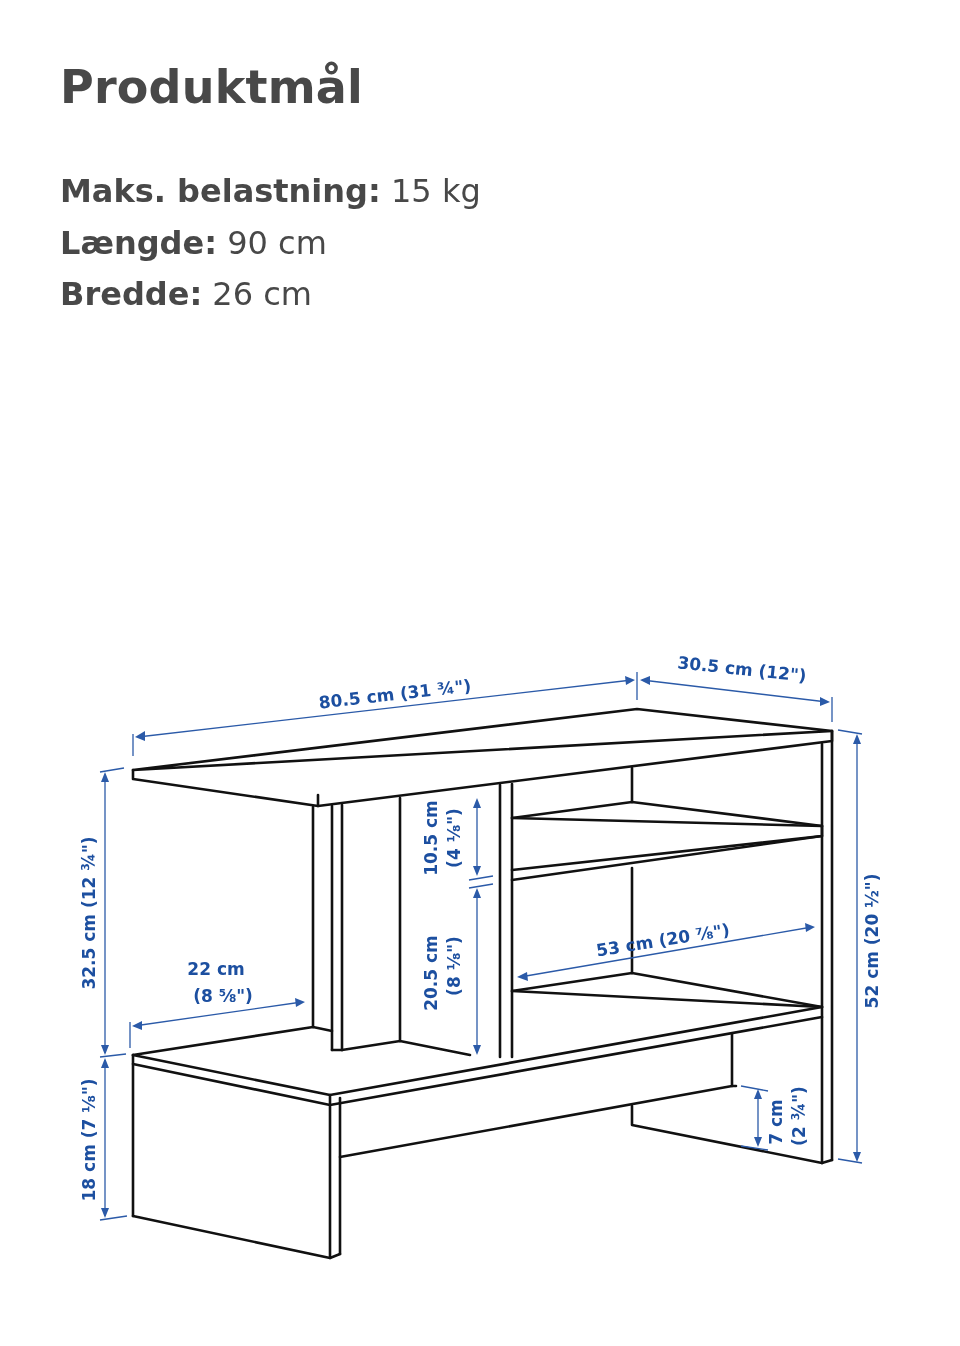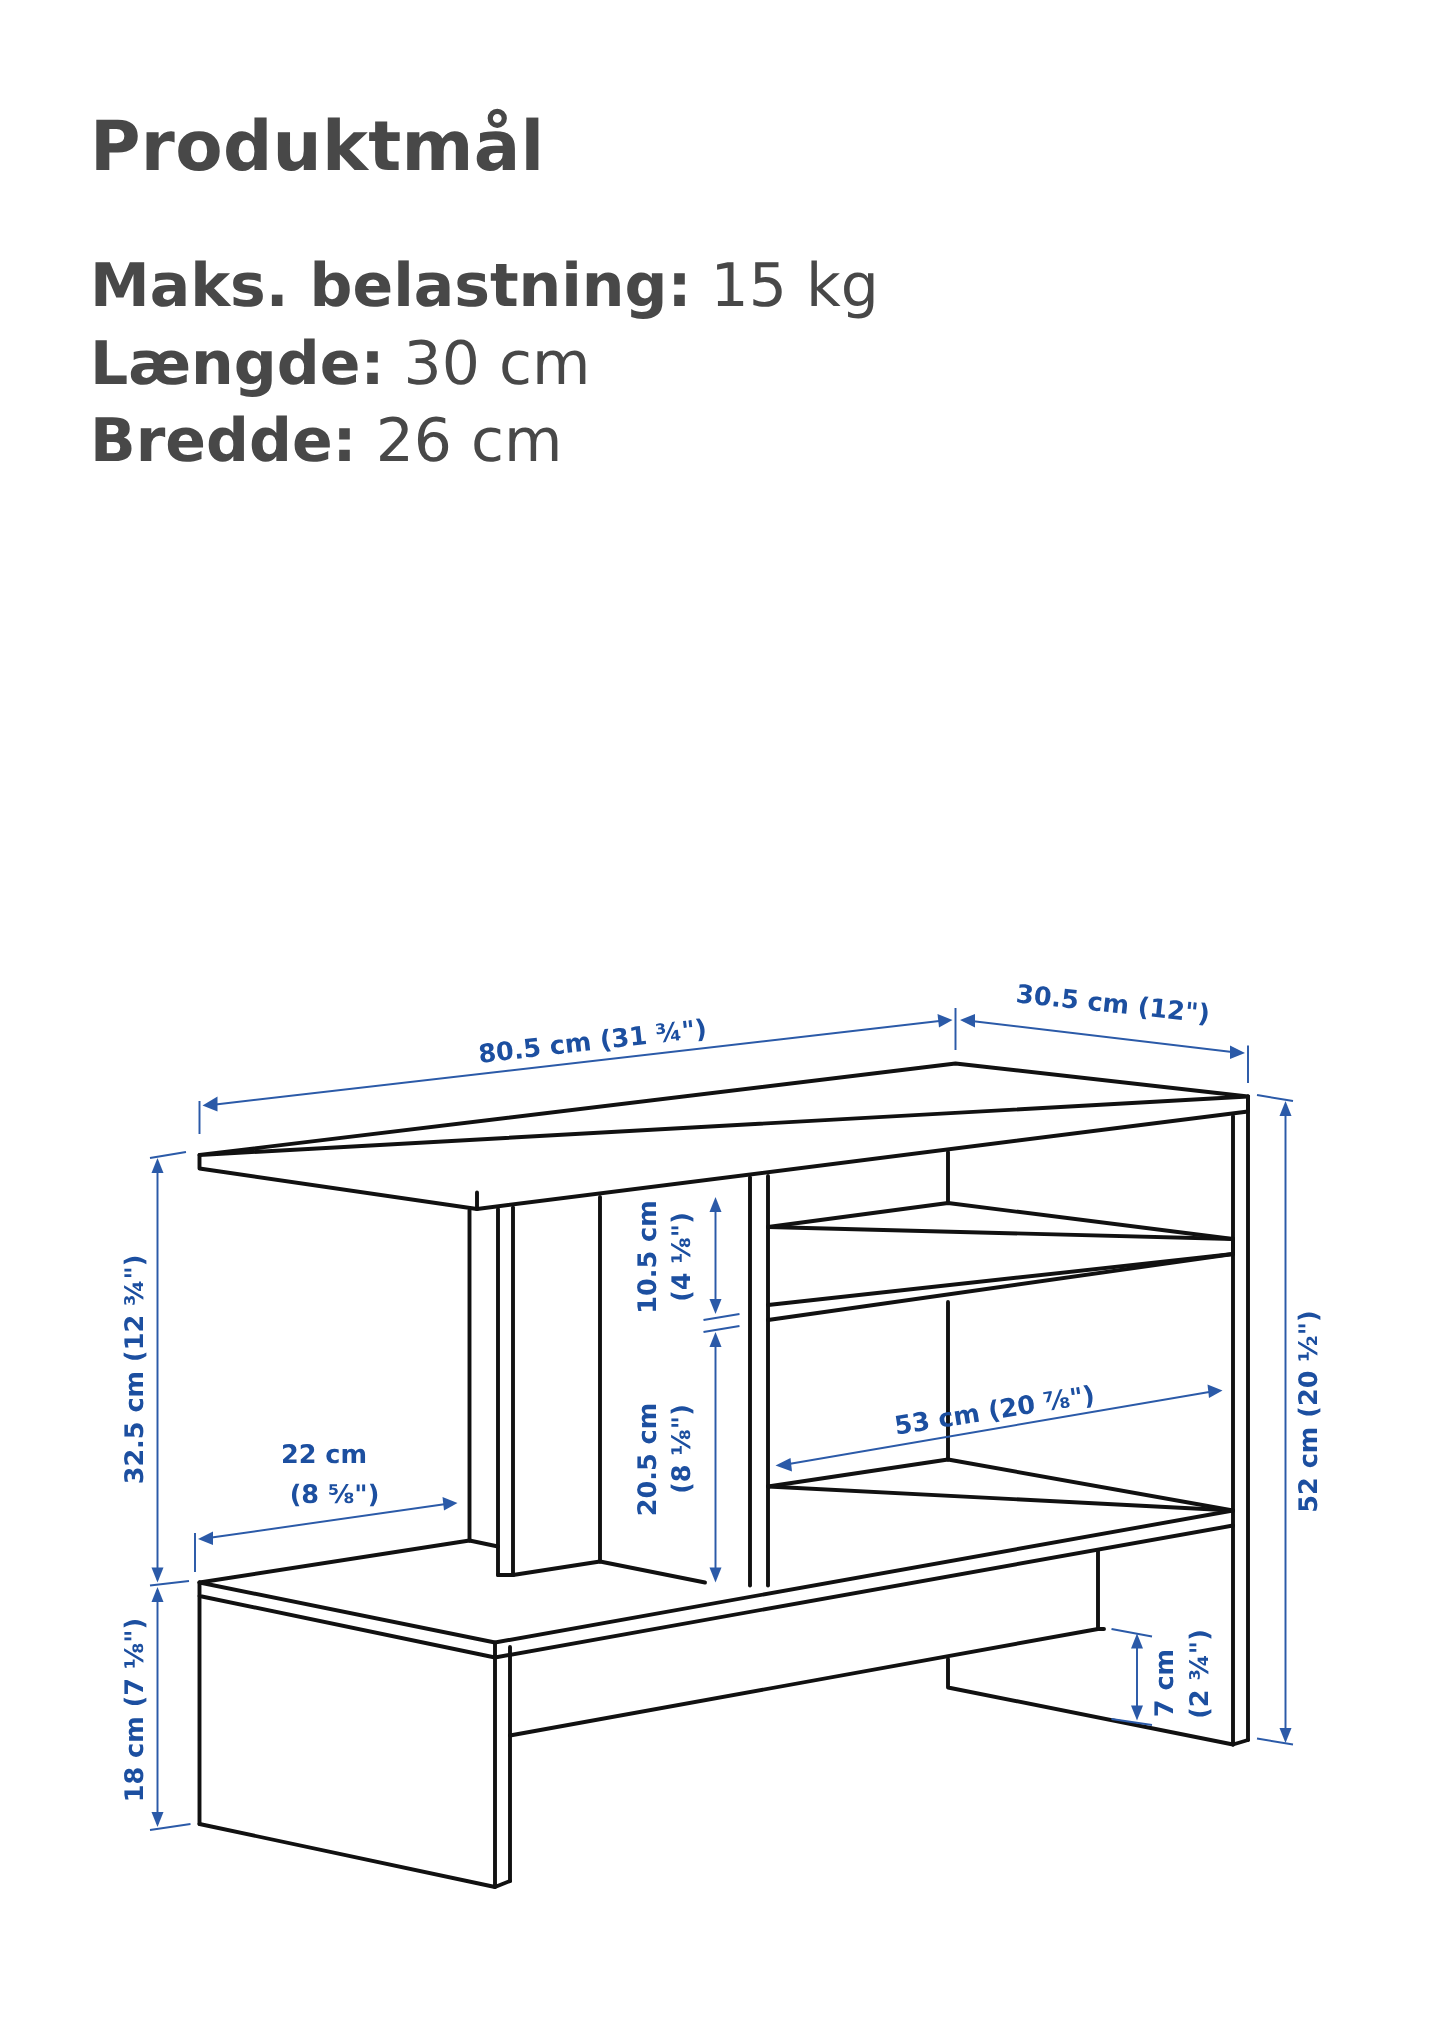--- a/index.html
+++ b/index.html
@@ -1,39 +1,39 @@
 <!DOCTYPE html>
 <html><head>
   <meta charset="utf-8">
   <style>
     html, body { margin: 0; padding: 0; background: #ffffff; }
     body { width: 960px; height: 1346px; position: relative; overflow: hidden;
            font-family: "DejaVu Sans", "Liberation Sans", sans-serif; color: #484848; }
-    .title { position: absolute; left: 60px; top: 70px; margin: 0;
+    .title { position: absolute; left: 60px; top: 60px; margin: 0;
              font-size: 46px; font-weight: bold; color: #484848; letter-spacing: 0.2px; }
     .specs { position: absolute; left: 60px; top: 166px; margin: 0; padding: 0; list-style: none; }
-    .spec { font-size: 40px; line-height: 51.6px; height: 51.6px; white-space: nowrap; color: #484848; }
+    .spec { font-size: 32px; line-height: 51.6px; height: 51.6px; white-space: nowrap; color: #484848; }
     .spec .k { font-weight: bold; }
     .spec .v { font-weight: normal; }
     .diagram { position: absolute; left: 0; top: 600px; width: 960px; height: 746px; }
     .diagram svg { width: 960px; height: 746px; display: block; }
     .dimtxt { font-family: "DejaVu Sans", "Liberation Sans", sans-serif; font-weight: bold;
               fill: #1c4fa0; font-size: 17px; }
     .ln { stroke: #111; stroke-width: 2.6; fill: none; stroke-linejoin: round; stroke-linecap: round; }
     .dl { stroke: #2b5aa8; stroke-width: 1.3; fill: none; }
     .ah { fill: #2b5aa8; }
   </style>
 </head>
 <body>
 
 <h1 class="title">Produktmål</h1>
 
 <ul class="specs">
   <li class="spec"><span class="k">Maks. belastning:</span> <span class="v">15 kg</span></li>
-  <li class="spec"><span class="k">Længde:</span> <span class="v">30 cm</span></li>
+  <li class="spec"><span class="k">Længde:</span> <span class="v">90 cm</span></li>
   <li class="spec"><span class="k">Bredde:</span> <span class="v">26 cm</span></li>
 </ul>
 
 <div class="diagram">
   <svg viewBox="0 600 960 746" xmlns="http://www.w3.org/2000/svg">
 
     <g>
 
       <polyline class="ln" points="133,770 637,709 832,731 133,770"></polyline>
       <polyline class="ln" points="133,770 133,779 318,806 832,741 832,731"></polyline>

